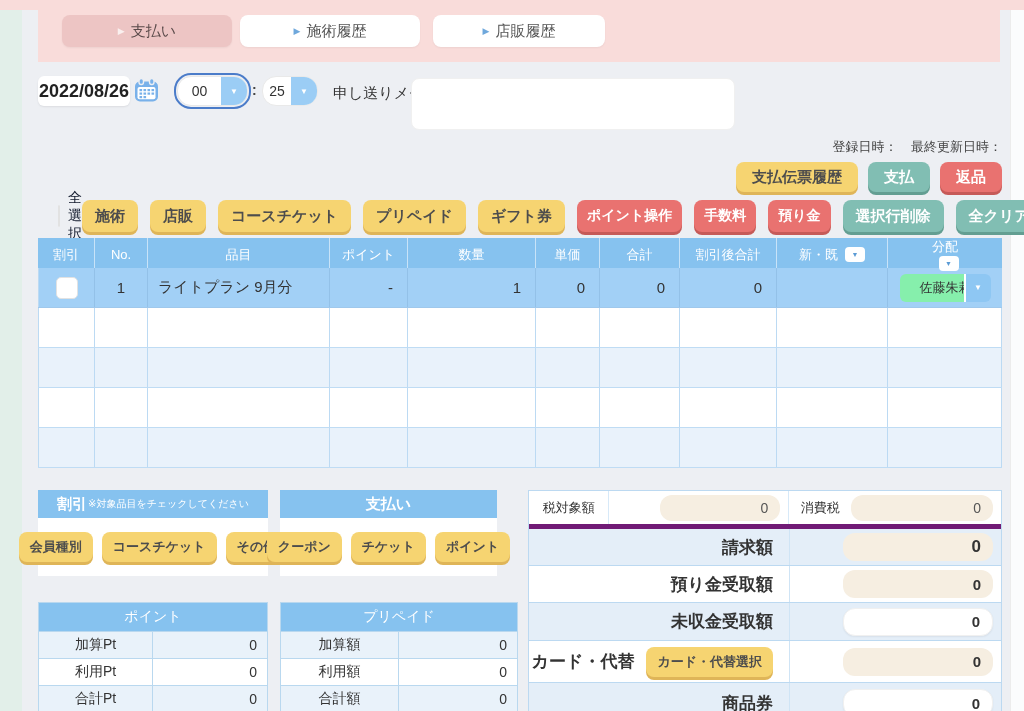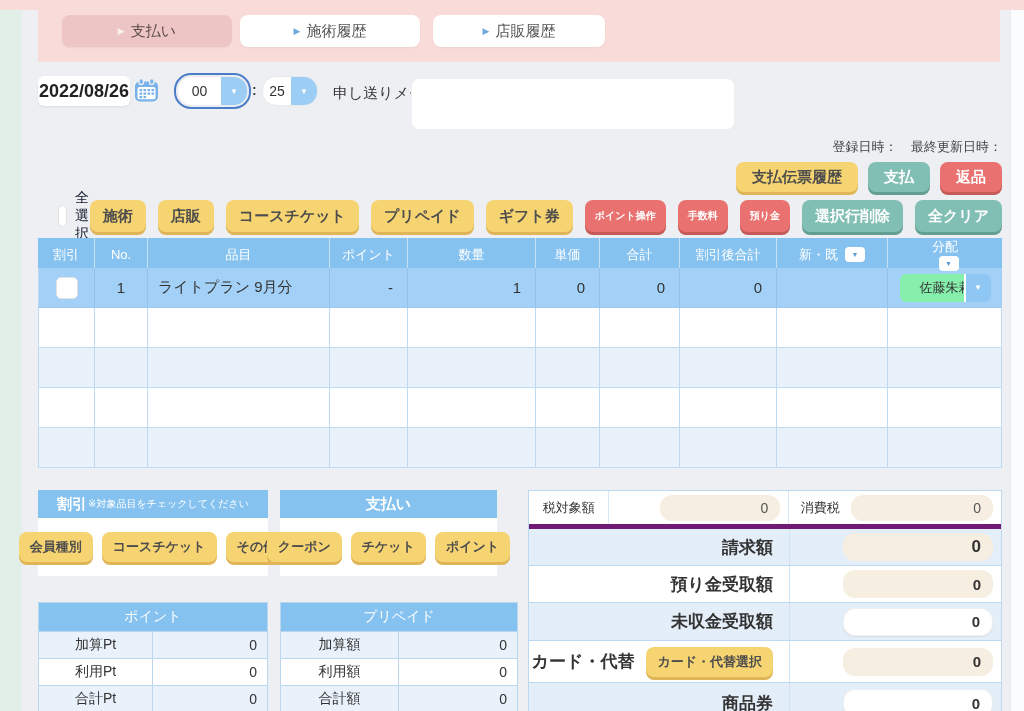--- a/index.html
+++ b/index.html
@@ -38,21 +38,21 @@
   
   .btn { border:none; border-radius:8px; font-family:inherit; font-weight:bold; font-size:15px; height:30px; padding:0 16px; display:flex; align-items:center; justify-content:center; cursor:pointer; white-space:nowrap; }
   .btn.yellow { background:#f6d471; color:#4d4d4d; box-shadow:0 3px 0 #dfb558; }
   .btn.teal   { background:#81beb3; color:#fff;    box-shadow:0 3px 0 #639e92; }
   .btn.red    { background:#e97270; color:#fff;    box-shadow:0 3px 0 #c65a58; }
   .header-actions { position:absolute; top:162px; left:560px; width:442px; display:flex; justify-content:flex-end; gap:10px; }
 
   
   .toolbar { position:absolute; left:38px; top:199px; width:964px; height:34px; display:flex; align-items:center; }
   .toolbar .btn { height:32px; padding:0 13px; }
-  .toolbar .btn.red { font-size:10px; padding:8px 10px; }
+  .toolbar .btn.red { font-size:14px; padding:8px 10px; }
   .toolbar .btn + .btn { margin-left:12px; }
   .checkbox { width:22px; height:22px; background:#fff; border:1px solid #e2e2e2; border-radius:5px; cursor:pointer; }
   .selall-label { margin-left:8px; font-size:14px; color:#0f172a; }
   .toolbar .spacer { flex:1; }
   .toolbar .checkbox { margin-left:20px; }
 
   
   .items-table { position:absolute; left:38px; top:238px; width:964px; }
   .trow { display:grid; grid-template-columns:57px 53px 182px 78px 128px 64px 80px 97px 111px 114px; }
   .t-head { height:30px; background:#86c2ef; }

